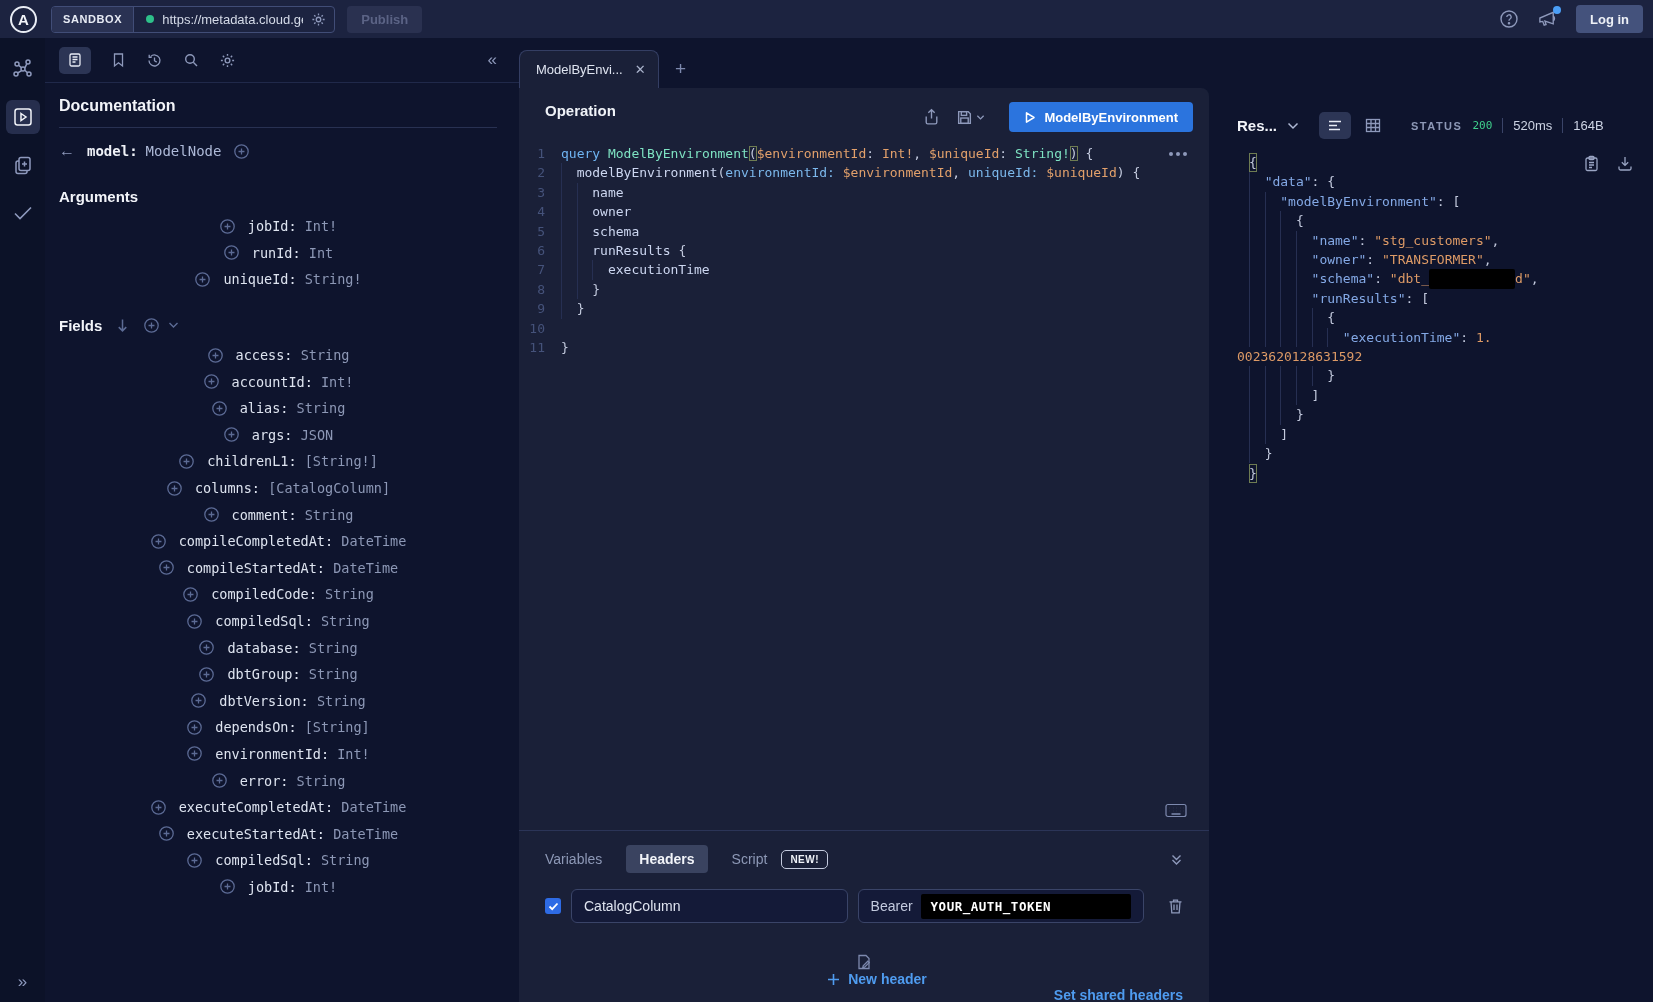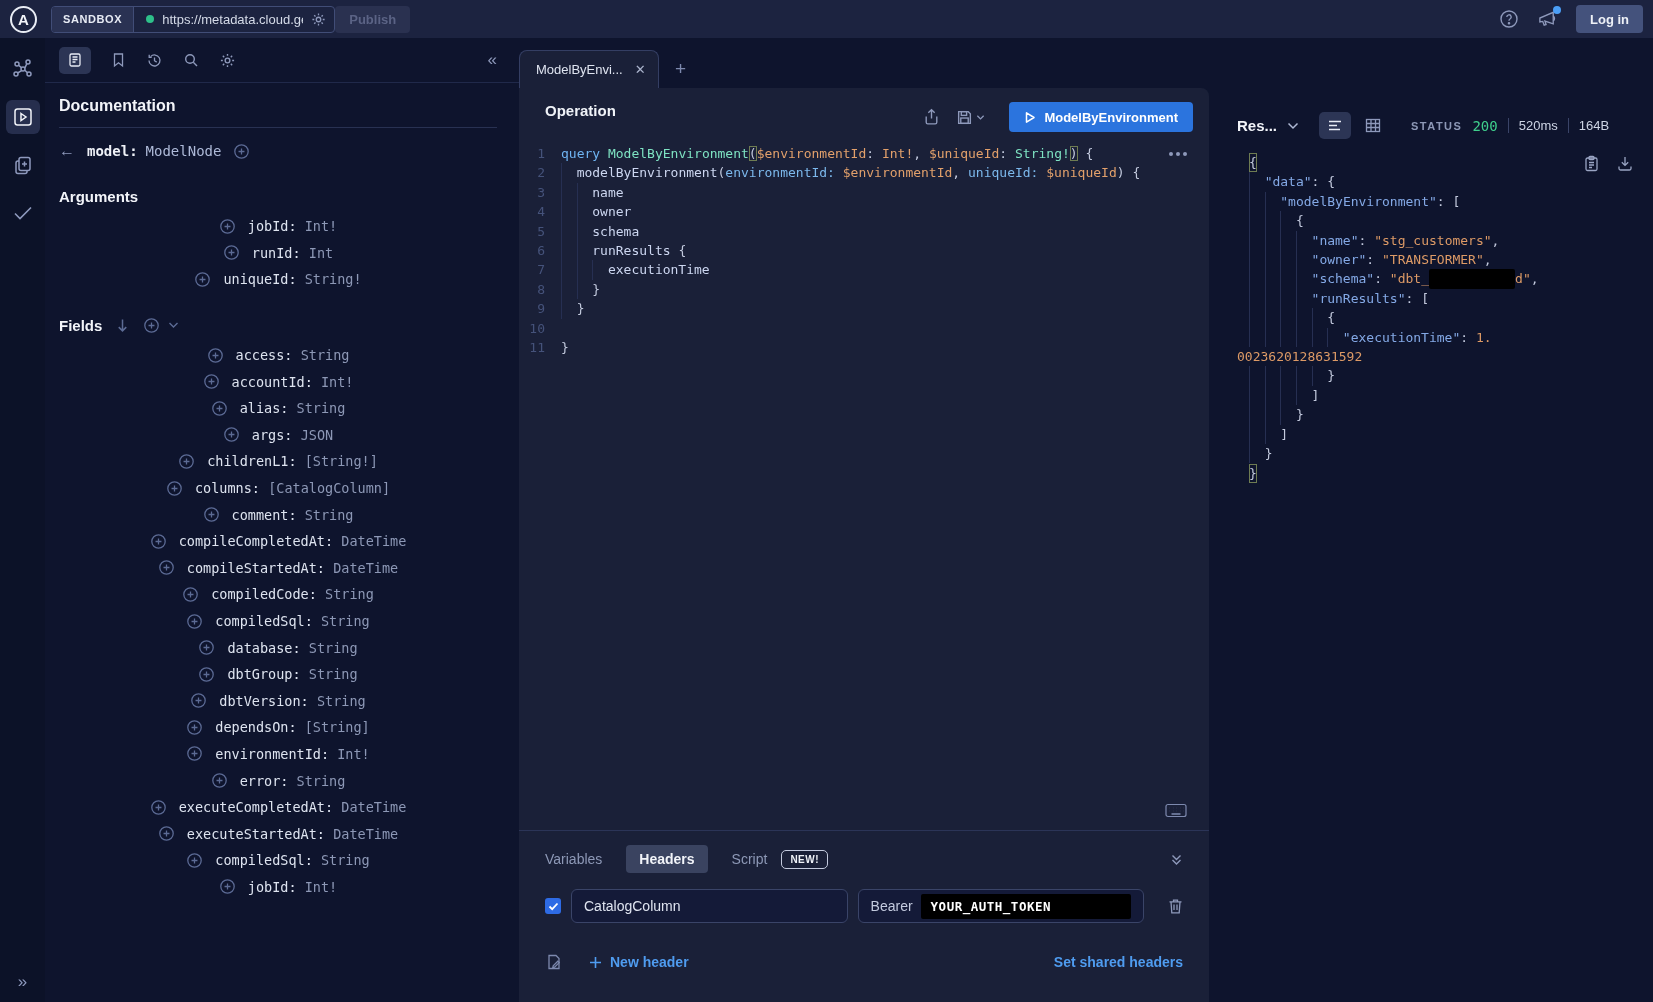--- a/index.html
+++ b/index.html
@@ -11,21 +11,21 @@
   .topbar { height:38px; background:#1c2340; display:flex; align-items:center; flex:none; padding:0 10px; }
   .logo { width:27px; height:27px; border:2px solid #e9edf5; border-radius:50%; color:#f2f4f9;
     display:flex; align-items:center; justify-content:center; font-weight:bold; font-size:15px; margin-right:14px;}
   .endpoint-group { display:flex; align-items:center; height:27px; border:1px solid #414d77; border-radius:4px; overflow:hidden;}
   .sandbox-chip { background:#2a3253; color:#e8ecf5; font-size:11px; font-weight:bold; letter-spacing:.6px;
     padding:0 11px; height:100%; display:flex; align-items:center; border-right:1px solid #414d77;}
   .endpoint-url { display:flex; align-items:center; gap:8px; padding:0 8px 0 12px; width:200px;}
   .green-dot { width:8px; height:8px; border-radius:50%; background:#2ec08a; flex:none;}
   .url-text { color:#d5dbe8; font-size:13px; white-space:nowrap; overflow:hidden; width:150px;}
   .ep-gear { color:#8e99bb; display:flex; }
-  .publish-btn { margin-left:0; height:27px; padding:0 14px; border-radius:4px; background:#2a3150;
+  .publish-btn { margin-left:12px; height:27px; padding:0 14px; border-radius:4px; background:#2a3150;
     color:#5b6385; font-size:13px; font-weight:bold; display:flex; align-items:center;}
   .topbar-right { margin-left:auto; display:flex; align-items:center; gap:18px;}
   .icon-btn { color:#8e99bb; display:flex; position:relative;}
   .notif-dot { position:absolute; top:-3px; right:-3px; width:8px; height:8px; border-radius:50%; background:#4b9ef5;}
   .login-btn { height:28px; padding:0 14px; border-radius:4px; background:#44527c; color:#eef1f7;
     font-size:13px; font-weight:bold; display:flex; align-items:center;}
 
   
   .main { flex:1; display:flex; min-height:0;}
   .rail { width:45px; background:#0c1228; display:flex; flex-direction:column; align-items:center; padding-top:14px; gap:14px; flex:none;}
@@ -95,37 +95,37 @@
   .drawer-collapse { margin-left:auto; color:#8e99bb; display:flex;}
   .hdr-row { margin-top:16px; display:flex; align-items:center; gap:10px;}
   .chk { width:16px; height:16px; background:#2e6be5; border-radius:3px; display:flex; align-items:center; justify-content:center; flex:none;}
   .hdr-input { height:34px; border:1px solid #3a4468; border-radius:6px; background:#141a38; display:flex; align-items:center; padding:0 12px; font-size:14px; color:#dfe4f0;}
   .hdr-name { width:280px;}
   .hdr-value { width:290px; gap:8px;}
   .bearer { color:#c3cade; flex:none;}
   .token-chip { background:#000; color:#fff; font-family:"DejaVu Sans Mono", monospace; font-weight:bold;
     font-size:12.5px; letter-spacing:.5px; padding:5px 10px; border-radius:2px; flex:1; white-space:nowrap; overflow:hidden;}
   .trash { color:#8e99bb; margin-left:14px; display:flex;}
-  .drawer-foot { margin-top:30px; display:flex; align-items:center;}
+  .drawer-foot { margin-top:30px; display:flex; align-items:center;flex-direction:column;}
   .script-ic { color:#7d89ae; display:flex;}
   .link-btn { color:#4f9cf0; font-size:14px; font-weight:bold; display:flex; align-items:center; gap:8px;}
   .new-header { margin-left:26px;}
   .shared-headers { margin-left:auto;}
 
   
   .gutter { width:18px; flex:none;}
   .respanel { flex:1; padding:74px 14px 0 10px; position:relative; min-width:0;}
   .resp-header { display:flex; align-items:center; gap:10px;}
   .resp-title { color:#f2f4f9; font-size:15px; font-weight:bold;}
   .resp-chev { color:#aeb8d4; display:flex;}
   .view-toggle { display:flex; align-items:center; gap:6px; margin-left:10px;}
   .vt { width:32px; height:27px; display:flex; align-items:center; justify-content:center; color:#8e99bb; border-radius:5px;}
   .vt.selected { background:#2c3555; color:#e8ecf5;}
   .status-label { color:#8d98b6; font-size:11px; font-weight:bold; letter-spacing:1.5px; margin-left:12px;}
-  .status-code { color:#3fcf8c; font-size:14px; font-family:"DejaVu Sans Mono", monospace;}
+  .status-code { color:#3fcf8c; font-size:11px; font-family:"DejaVu Sans Mono", monospace;}
   .vdiv { width:1px; height:15px; background:#3a4468;}
   .meta { color:#cdd4e4; font-size:13px;}
   .resp-body { margin-top:14px; position:relative; font-family:"DejaVu Sans Mono", monospace; font-size:13px; line-height:19.4px;}
   .json-line { display:flex; white-space:pre; padding-left:12px; color:#c3cade;}
   .json-line.full { padding-left:0;}
   .resp-actions { position:absolute; top:2px; right:6px; display:flex; gap:18px; color:#9aa5c4;}
 </style>
 </head>
 <body>
 

